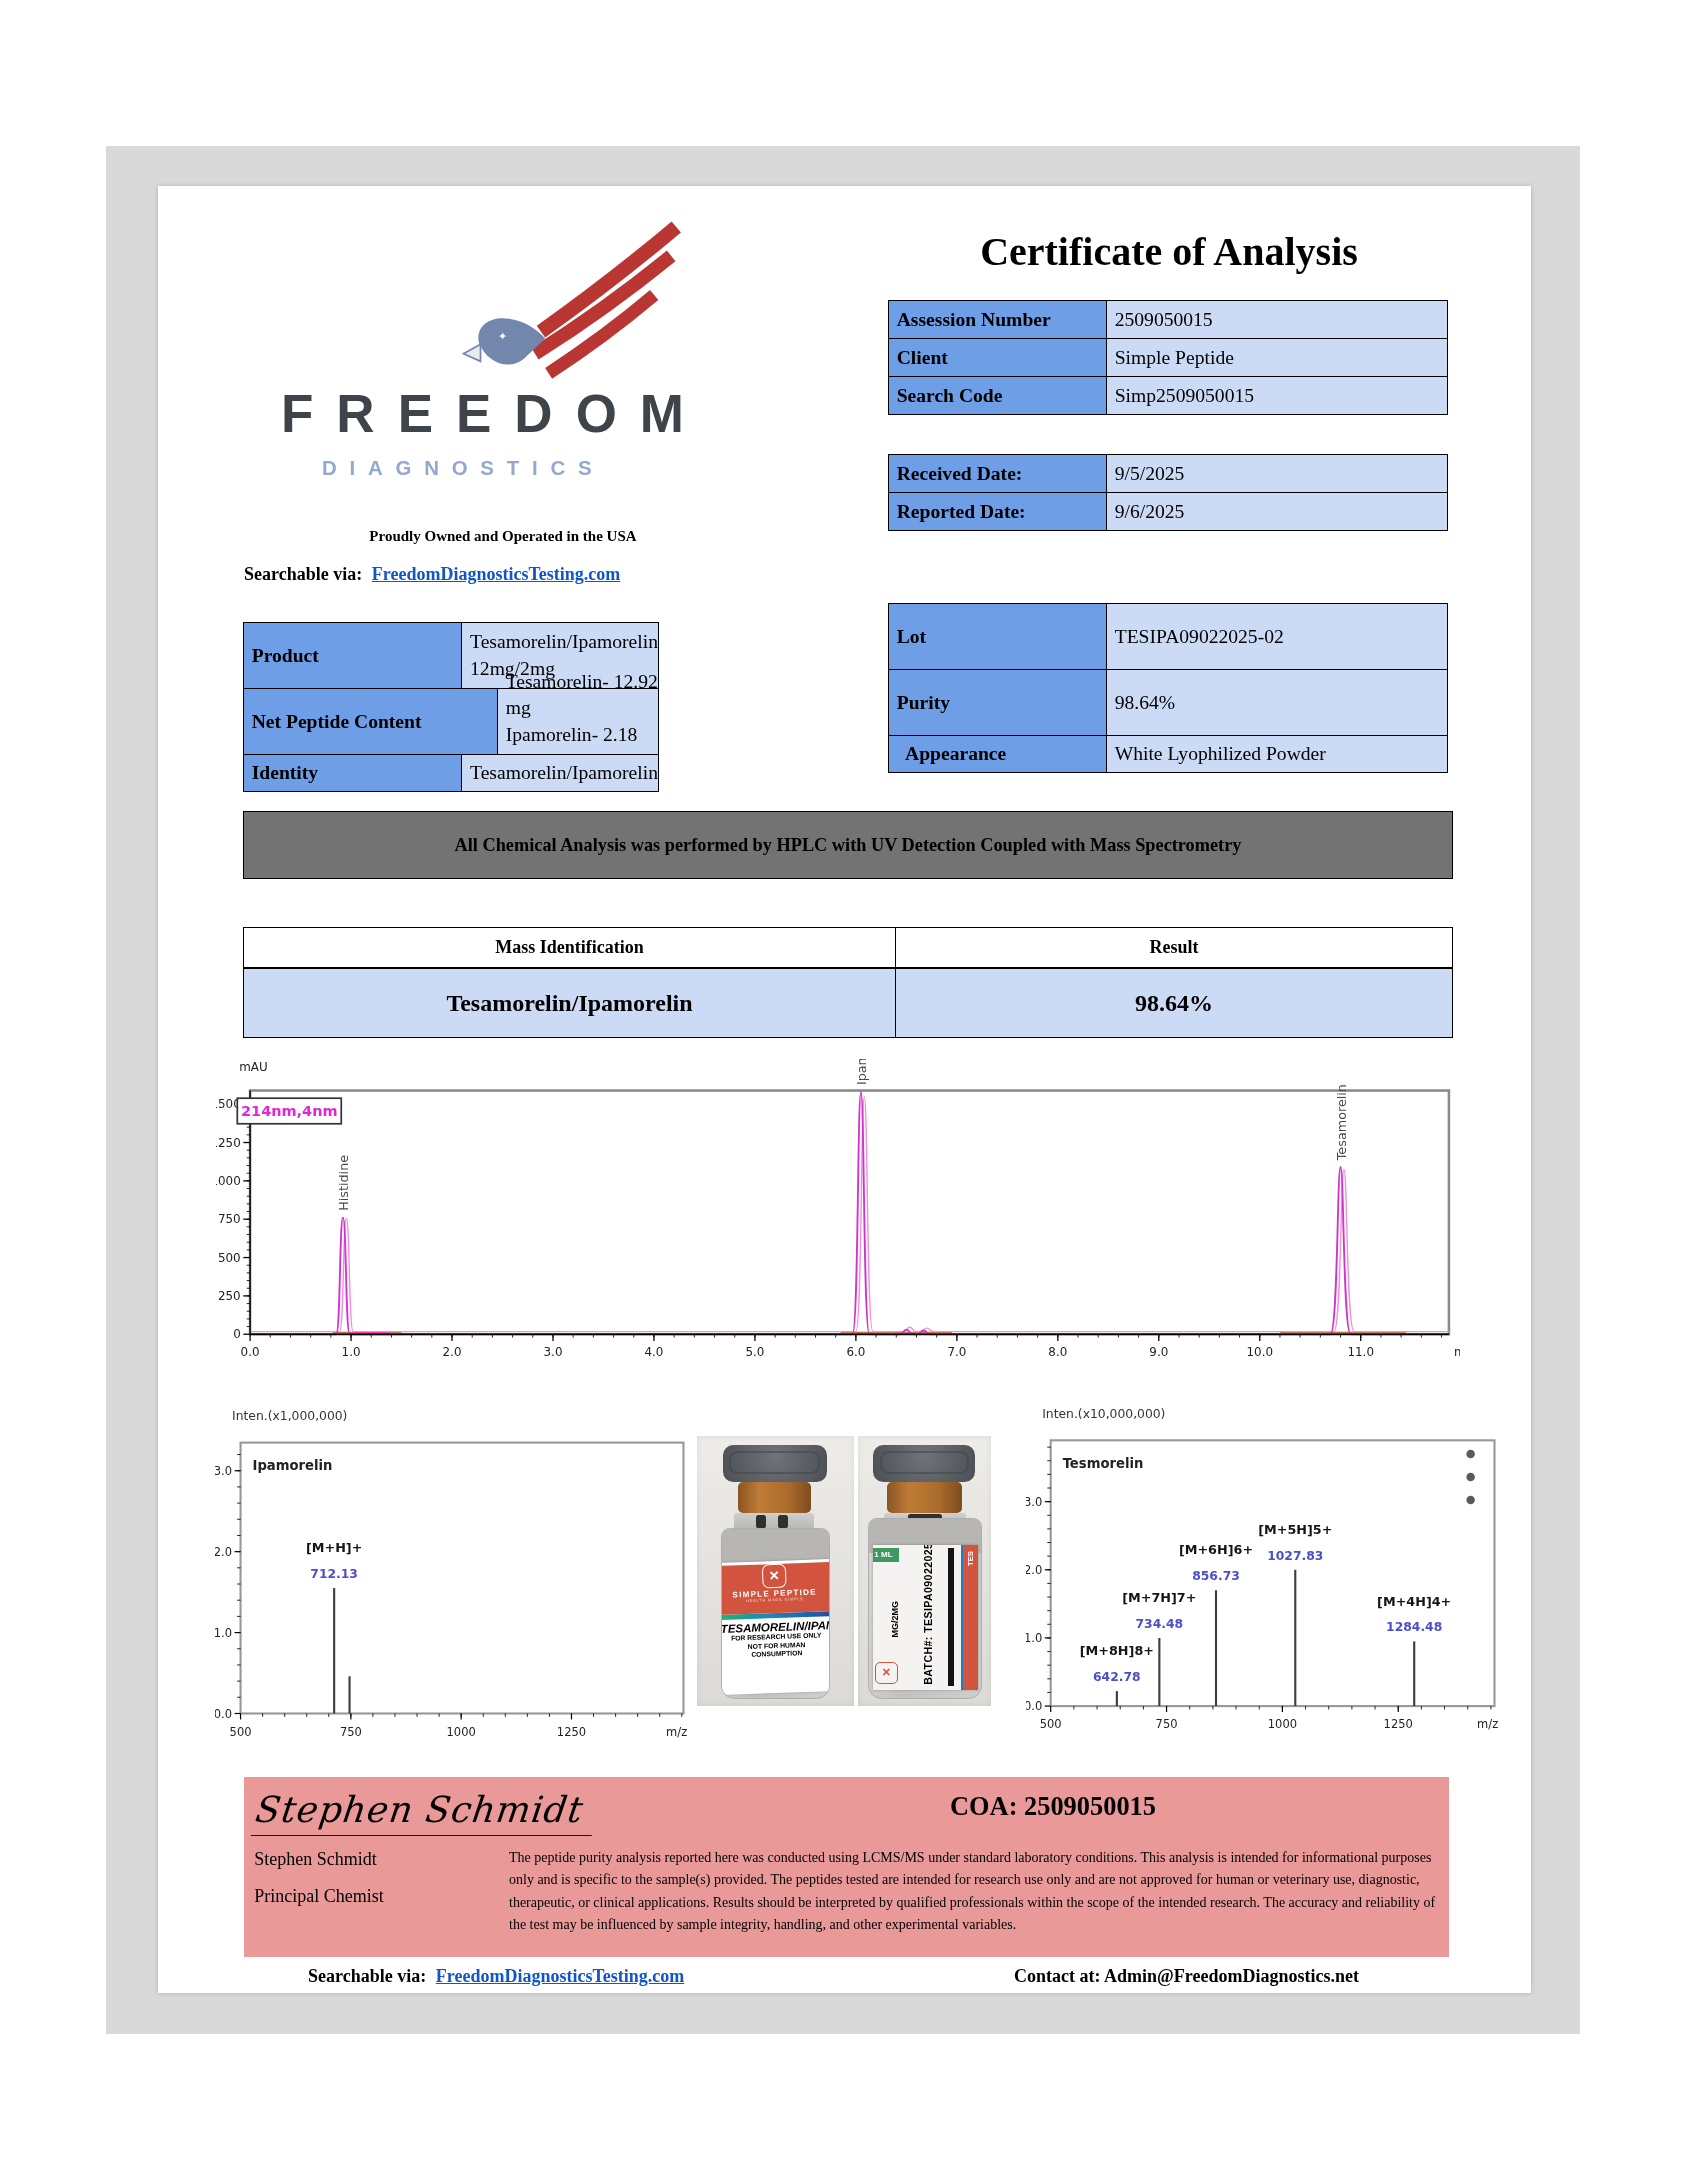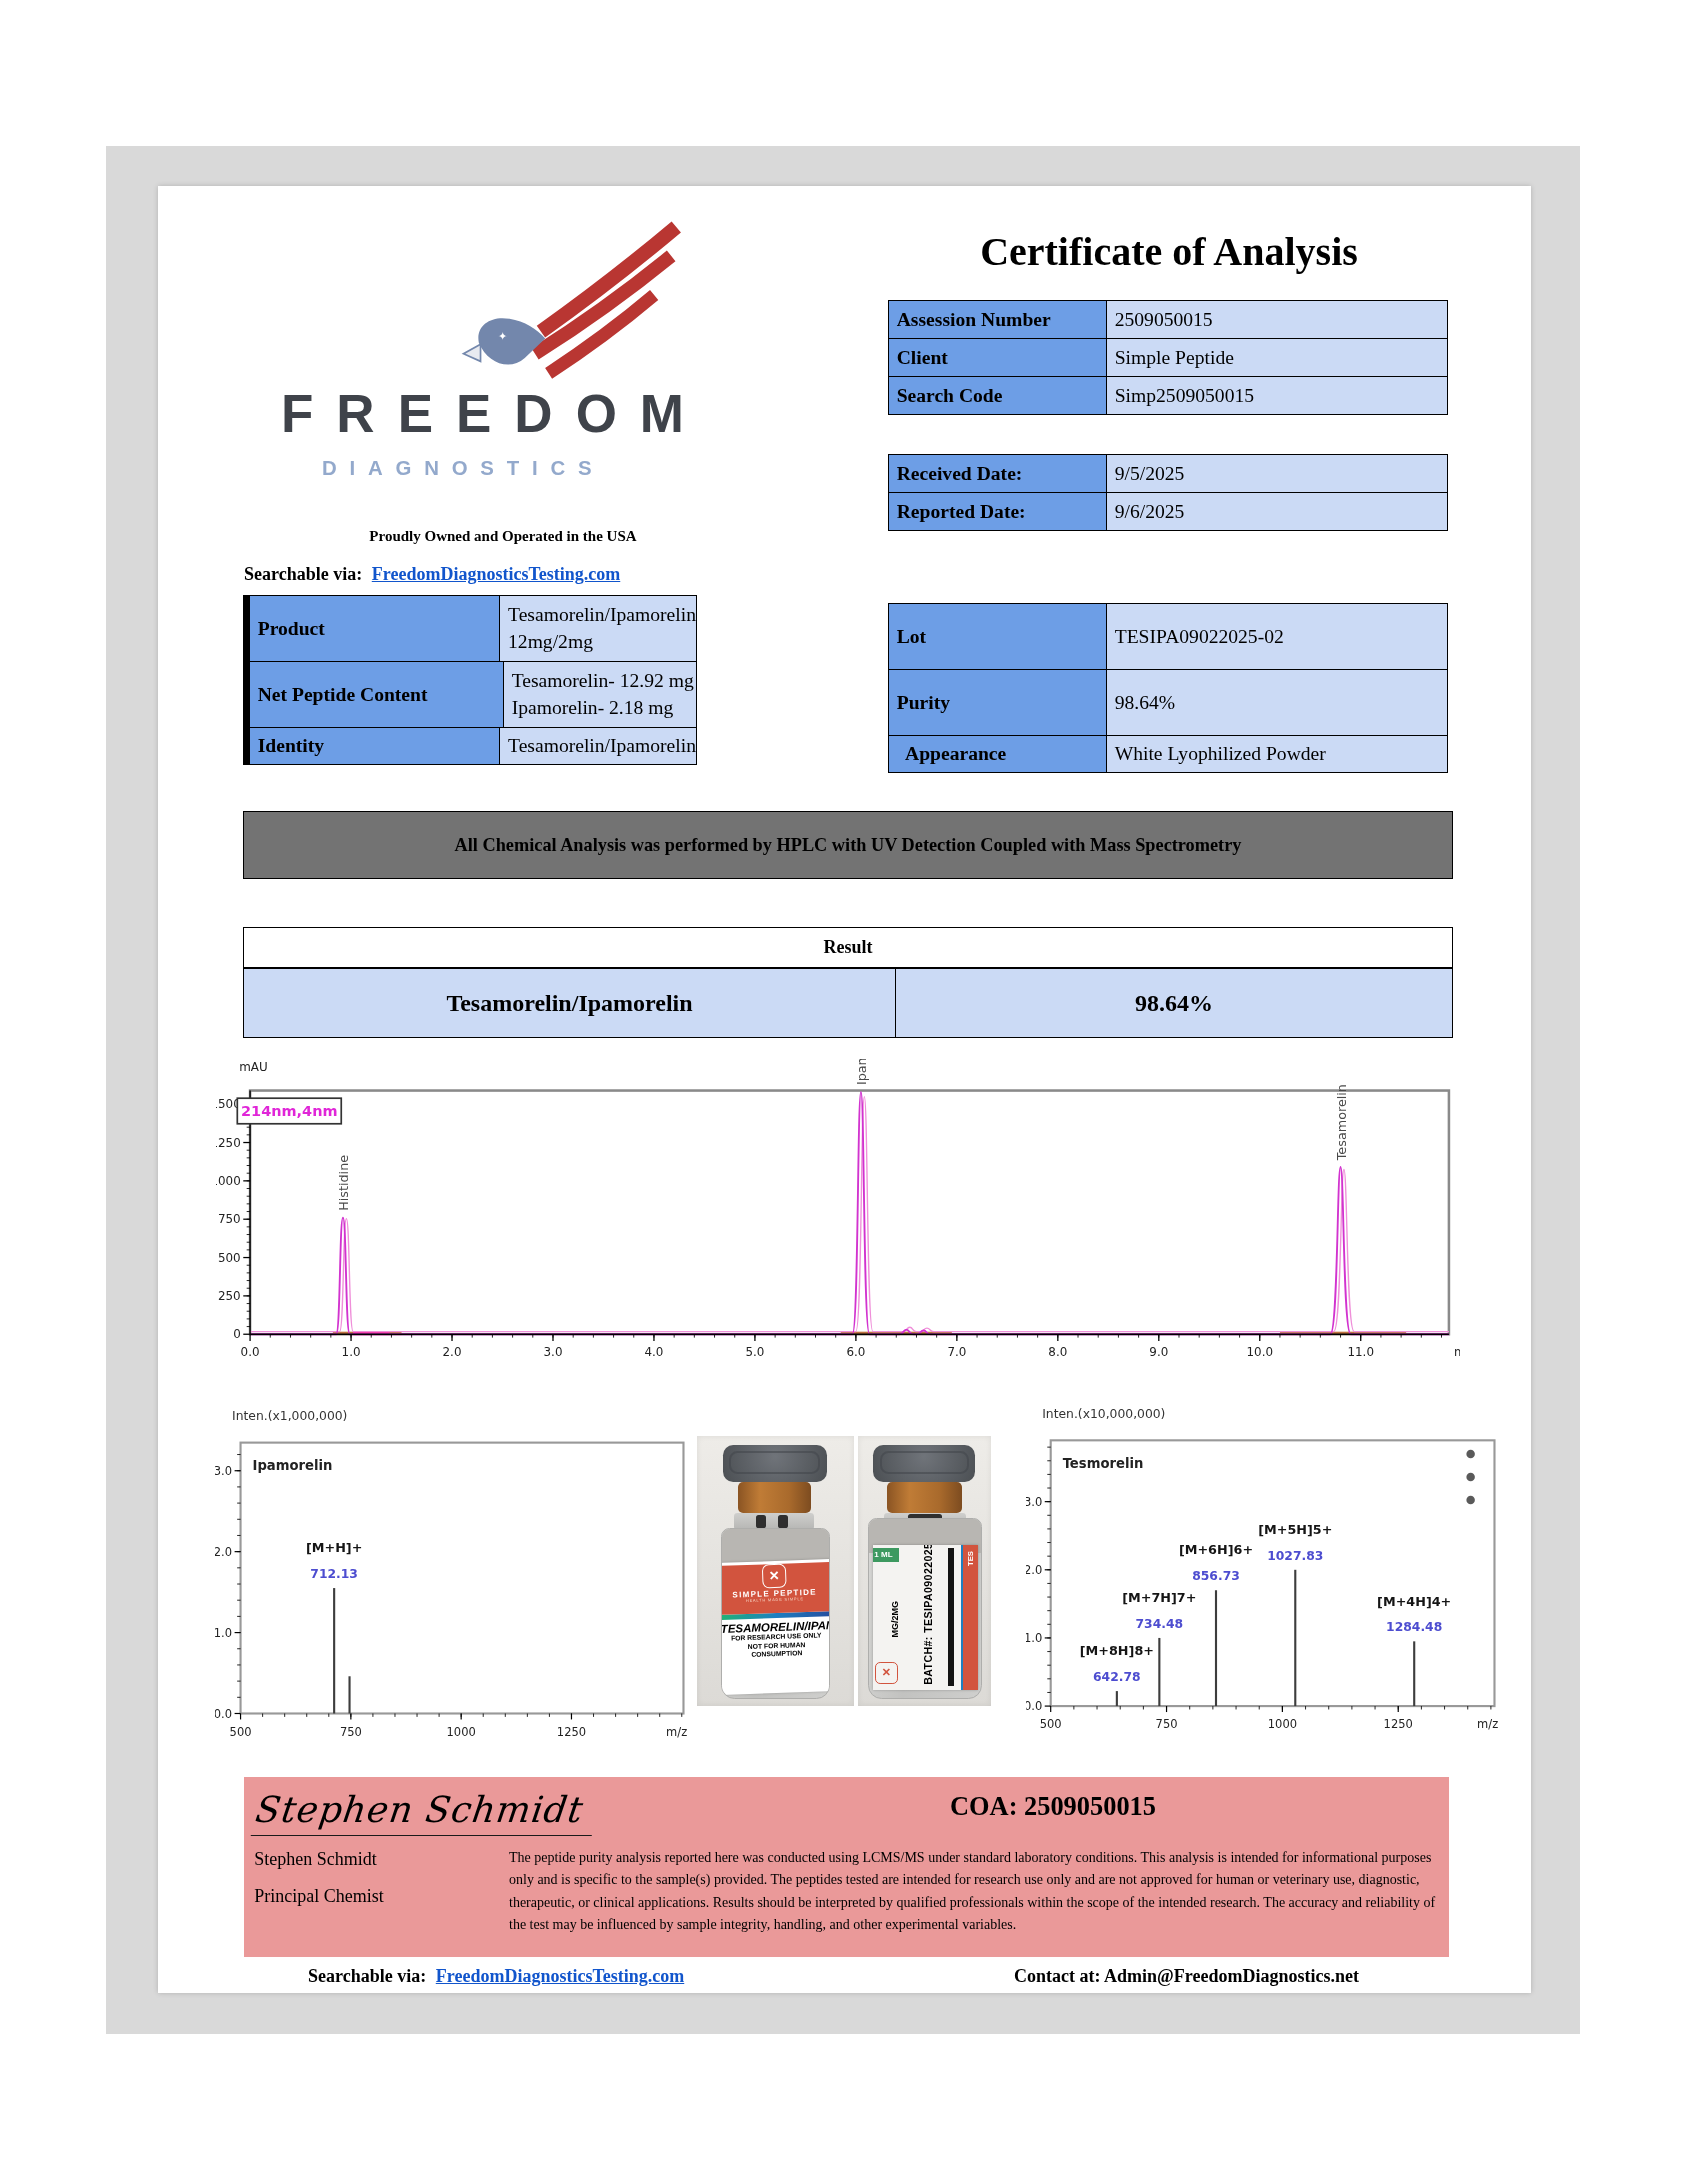--- a/index.html
+++ b/index.html
@@ -122,21 +122,21 @@
     <div class="trow">
       <div class="tcell lab" style="width:218px;height:37px;">Received Date:</div>
       <div class="tcell val" style="flex:1;height:37px;">9/5/2025</div>
     </div>
     <div class="trow">
       <div class="tcell lab" style="width:218px;height:37px;">Reported Date:</div>
       <div class="tcell val" style="flex:1;height:37px;">9/6/2025</div>
     </div>
   </div>
 
-  <div class="tbl" style="left:243px;top:595px;width:454px;padding-left:6px;">
+  <div class="tbl" style="left:243px;top:622px;width:416px;">
     <div class="trow">
       <div class="tcell lab" style="width:254px;height:65px;">Product</div>
       <div class="tcell val" style="flex:1;height:65px;">
         <div class="two-line">
             <div>Tesamorelin/Ipamorelin</div>
             <div>12mg/2mg</div>
           </div>
       </div>
     </div>
     <div class="trow">
@@ -166,20 +166,21 @@
     <div class="trow">
       <div class="tcell lab" style="width:218px;height:36px;padding-left:16px;">Appearance</div>
       <div class="tcell val" style="flex:1;height:36px;">White Lyophilized Powder</div>
     </div>
   </div>
 
   <div class="banner">All Chemical Analysis was performed by HPLC with UV Detection Coupled with Mass Spectrometry</div>
 
   <div class="mass-tbl">
     <div class="mass-head">
+      <div class="mcell mc1">Mass Identification</div>
       <div class="mcell mc2">Result</div>
     </div>
     <div class="mass-data">
       <div class="mcell mc1">Tesamorelin/Ipamorelin</div>
       <div class="mcell mc2">98.64%</div>
     </div>
   </div>
 
   <svg id="hplc-svg" class="abs" style="left:216px;top:1059px;" width="1244" height="317" viewBox="0 0 1460 372">
       <rect x="40" y="37" width="1407" height="286" fill="#ffffff" stroke="#8a8a8a" stroke-width="3"></rect>

